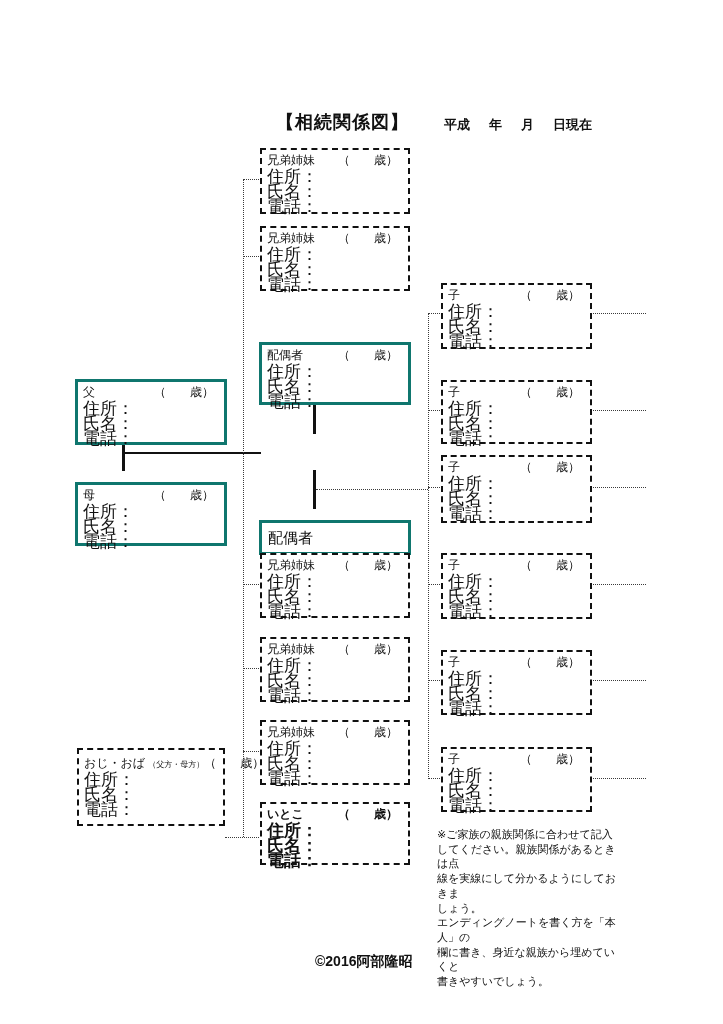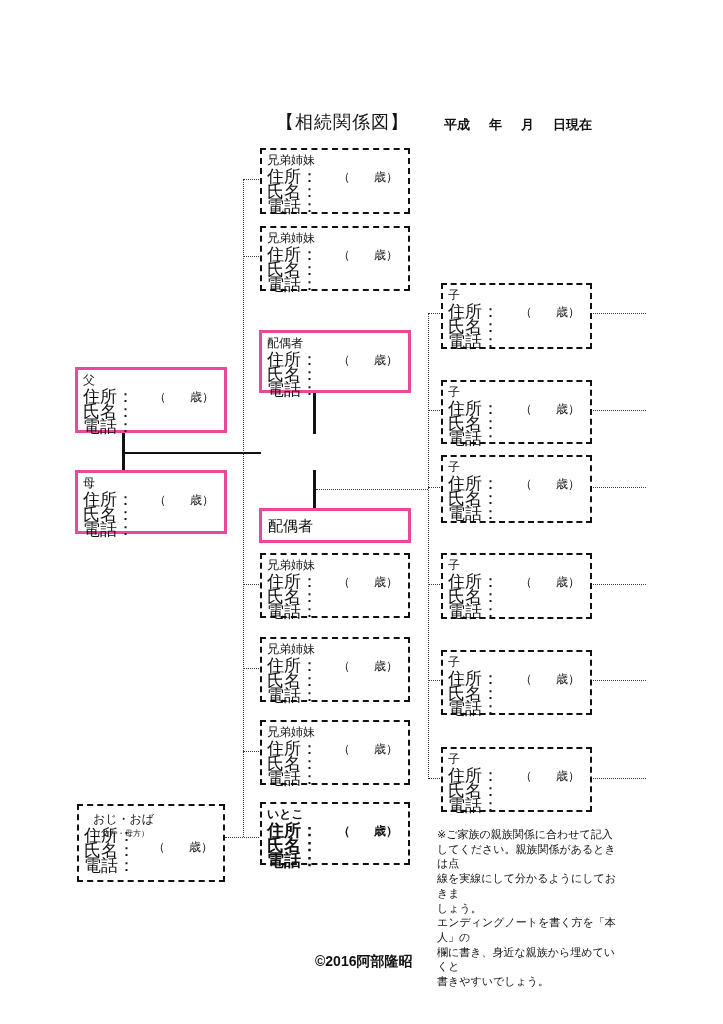--- a/index.html
+++ b/index.html
@@ -7,33 +7,33 @@
     position:relative;
     width:723px;height:1024px;
     background:#ffffff;
     font-family:"Liberation Sans","DejaVu Sans",sans-serif;
     color:#111;
     overflow:hidden;
   }
   
   .doc-title{
     position:absolute;left:276px;top:110px;
-    font-size:18px;font-weight:normal;letter-spacing:1px;
+    font-size:18px;font-weight:bold;letter-spacing:1px;
   }
   .doc-date{
     position:absolute;left:444px;top:116px;
     font-size:13px;display:flex;gap:19px;font-weight:700;
   }
   
   .box{position:absolute;box-sizing:border-box;background:#fff;z-index:2;}
   .dashed{border:2px dashed #111;}
-  .solid{border:3px solid #ec4899;}
-  .box-title{display:flex;align-items:baseline;padding:2px 10px 0 5px;font-size:12px;height:17px;white-space:nowrap;flex-direction:column;}
+  .solid{border:3px solid #0f766e;margin-top:12px;}
+  .box-title{display:flex;align-items:baseline;padding:2px 10px 0 5px;font-size:12px;height:17px;white-space:nowrap;}
   .box-title .age{margin-left:auto;font-size:12px;}
-  .qualifier{font-size:8px;margin-left:9px;}
+  .qualifier{font-size:8px;margin-left:3px;}
   .row{font-size:17px;line-height:15px;padding-left:5px;}
   .big-title{font-size:15px;padding:8px 0 0 6px;}
   
   .vl{position:absolute;border-left:3px solid #111;z-index:1;}
   .hl{position:absolute;border-top:2px solid #111;z-index:1;}
   .vd{position:absolute;border-left:1px dotted #3a3a3a;z-index:1;}
   .hd{position:absolute;border-top:1px dotted #3a3a3a;z-index:1;}
   
   .notes{
     position:absolute;left:437px;top:827px;width:186px;
@@ -168,21 +168,21 @@
   </div>
   <div class="box solid" style="left:75px;top:470px;width:152px;height:64px;">
     <div class="box-title">
         <span>母</span>
         <span class="age">（　　歳）</span>
       </div>
     <div class="row">住所：</div>
     <div class="row">氏名：</div>
     <div class="row">電話：</div>
   </div>
-  <div class="box dashed" style="left:77px;top:804px;width:148px;height:78px;">
+  <div class="box dashed" style="left:77px;top:748px;width:148px;height:78px;">
     <div class="box-title" style="padding-top:5px;">
         <span>おじ・おば</span>
         <span class="qualifier">（父方・母方）</span>
         <span class="age">（　　歳）</span>
       </div>
     <div class="row">住所：</div>
     <div class="row">氏名：</div>
     <div class="row">電話：</div>
   </div>
 

